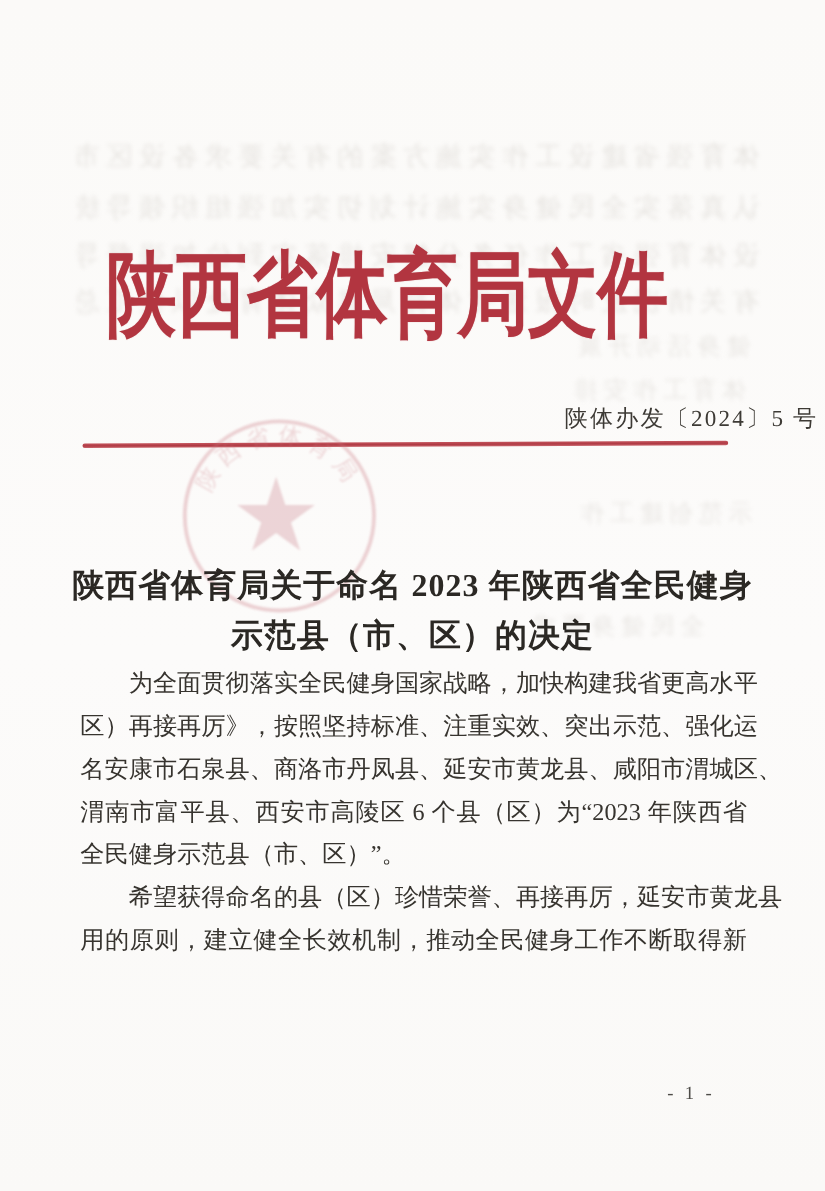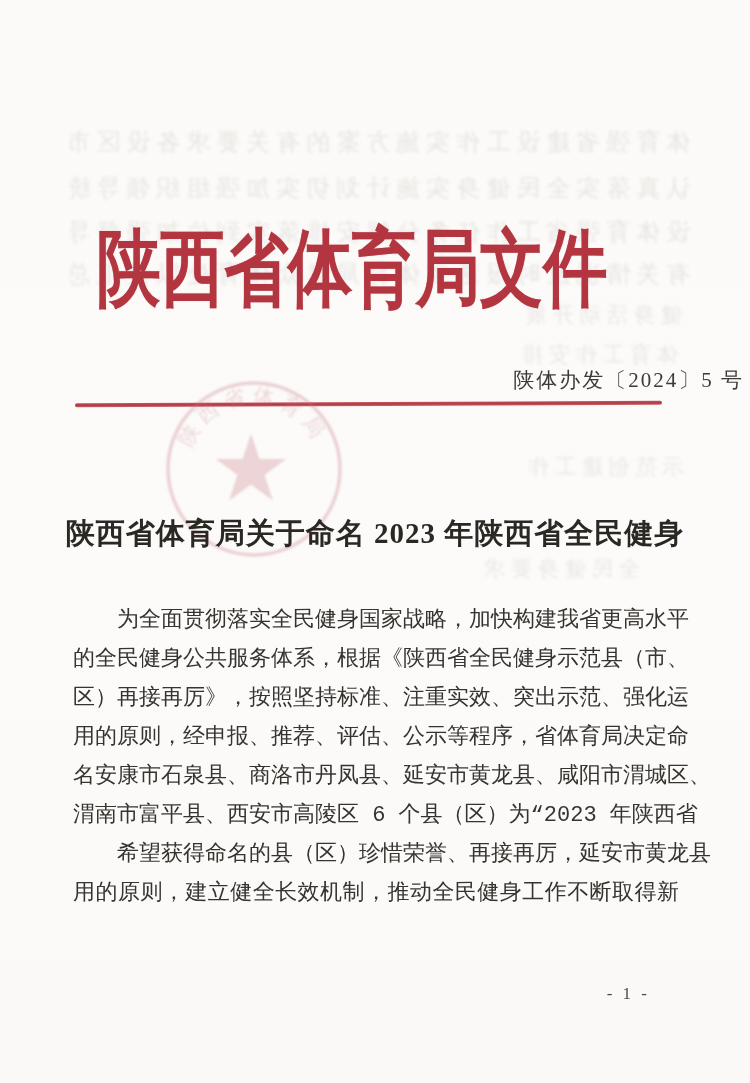--- a/index.html
+++ b/index.html
@@ -93,21 +93,20 @@
     position:absolute;
     top:601px;left:73px;width:606px;
     font-size:22px;
     line-height:39px;
     color:#37342f;
   }
   .line{
     text-align:justify;
     text-align-last:justify;
     white-space:nowrap;
-    font-family:Liberation Mono, monospace;
   }
   .line.indent{text-indent:2em;}
   .line.no-stretch{text-align-last:left;white-space:normal;}
   
   .pagenum{
     position:absolute;
     top:984px;right:100px;
     font-size:17px;
     letter-spacing:3px;
     color:#4e4c48;
@@ -137,28 +136,28 @@
     <circle cx="91" cy="91" r="86" fill="none" stroke="#c8747d" stroke-width="3.5" opacity="0.75"></circle>
     <path id="sealArc" d="M 25,91 A 66,66 0 0 1 157,91" fill="none"></path>
     <text font-size="21" fill="#c8747d" opacity="0.65" letter-spacing="6" font-family="Liberation Serif, DejaVu Serif, serif">
       <textPath href="#sealArc" startOffset="10%">陕西省体育局</textPath>
     </text>
     <text x="88" y="122" text-anchor="middle" font-size="92" fill="#cf8e97" opacity="0.85">★</text>
   </svg>
 
   <div class="doc-title">
     <div>陕西省体育局关于命名 2023 年陕西省全民健身</div>
+    <div>示范县（市、区）的决定</div>
   </div>
 
   <div class="body-text">
     <div class="line indent">为全面贯彻落实全民健身国家战略，加快构建我省更高水平</div>
-    <div class="line">的全民健身公共服务体系，根据《陕西省全民健身示范县（市、</div>
     <div class="line">区）再接再厉》，按照坚持标准、注重实效、突出示范、强化运</div>
-    <div class="line">用的原则，经申报、推荐、评估、公示等程序，省体育局决定命</div>
     <div class="line">名安康市石泉县、商洛市丹凤县、延安市黄龙县、咸阳市渭城区、</div>
     <div class="line">渭南市富平县、西安市高陵区 6 个县（区）为“2023 年陕西省</div>
+    <div class="line no-stretch">全民健身示范县（市、区）”。</div>
     <div class="line indent">希望获得命名的县（区）珍惜荣誉、再接再厉，延安市黄龙县</div>
     <div class="line">用的原则，建立健全长效机制，推动全民健身工作不断取得新</div>
   </div>
 
   <div class="pagenum">- 1 -</div>
 
 </div>
 
 </body></html>

